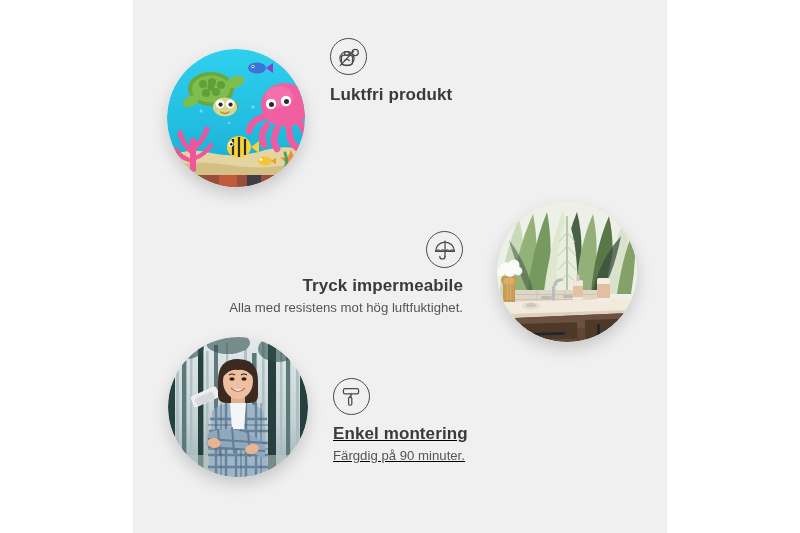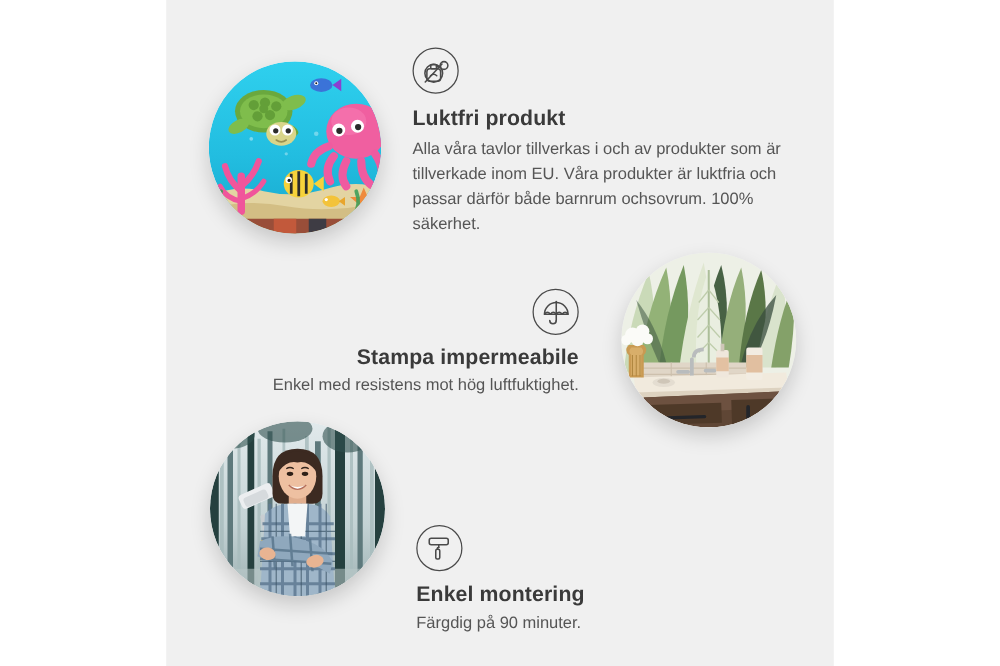--- a/index.html
+++ b/index.html
@@ -90,21 +90,21 @@
   
   #feature-water {
     left: 180px; top: 231px; width: 283px;
     text-align: right;
   }
   #feature-water .icon-badge { margin-left: auto; margin-bottom: 7px; }
   #feature-water .feat-title { margin-bottom: 2px; }
   #feature-water .feat-desc { white-space: nowrap; }
 
   
-  #feature-mount { left: 333px; top: 420px; width: 280px; }
+  #feature-mount { left: 333px; top: 378px; width: 280px; text-decoration: underline; }
   #feature-mount .icon-badge { margin-bottom: 8px; }
   #feature-mount .feat-title { margin-bottom: 2px; }
 </style>
 </head>
 <body>
 
 <div id="stage">
 
   <div class="panel"></div>
 
@@ -431,35 +431,34 @@
         <path d="M12.2 8.3 h3.3"></path>
         <circle cx="18.2" cy="7.4" r="3.1"></circle>
 
         <path d="M7.4 15.6 q2.6 -2.4 5 0"></path>
 
         <line x1="3.2" y1="20.6" x2="16.6" y2="6.2"></line>
         <circle cx="10" cy="13.6" r="7.1"></circle>
       </svg>
     </div>
     <p class="feat-title">Luktfri produkt</p>
-    <p class="feat-desc">Alla våra tavlor tillverkas i och av produkter som är tillverkade inom EU. Våra produkter är luktfria och passar därför både barnrum ochsovrum. 100% säkerhet.</p>
   </div>
 
   <div class="feature" id="feature-water">
     <div class="icon-badge">
       <svg width="24" height="24" viewBox="0 0 24 24" fill="none" stroke="#4a4a4a" stroke-width="1.25" stroke-linecap="round" stroke-linejoin="round">
         <path d="M2.6 13.4 A9.4 9.4 0 0 1 21.4 13.4 Z"></path>
         <path d="M2.6 13.4 q2.35 -3.1 4.7 0 q2.35 -3.1 4.7 0 q2.35 -3.1 4.7 0 q2.35 -3.1 4.7 0"></path>
         <line x1="12" y1="4" x2="12" y2="18.4"></line>
         <path d="M12 18.4 a2.6 2.6 0 0 1 -5.2 0"></path>
         <circle cx="12" cy="3.3" r="0.75" fill="#4a4a4a" stroke="none"></circle>
       </svg>
     </div>
-    <p class="feat-title">Stampa impermeabile</p>
-    <p class="feat-desc">Enkel med resistens mot hög luftfuktighet.</p>
+    <p class="feat-title">Tryck impermeabile</p>
+    <p class="feat-desc">Alla med resistens mot hög luftfuktighet.</p>
   </div>
 
   <div class="feature" id="feature-mount">
     <div class="icon-badge">
       <svg width="24" height="24" viewBox="0 0 24 24" fill="none" stroke="#4a4a4a" stroke-width="1.25" stroke-linecap="round" stroke-linejoin="round">
 
         <rect x="3.4" y="3.6" width="15.2" height="5.2" rx="1.6"></rect>
 
         <path d="M11 8.8 v2.2 h-0.6"></path>
         <path d="M11 11 h-0.3 a0.9 0.9 0 0 0 -0.9 0.9 v0.5"></path>

